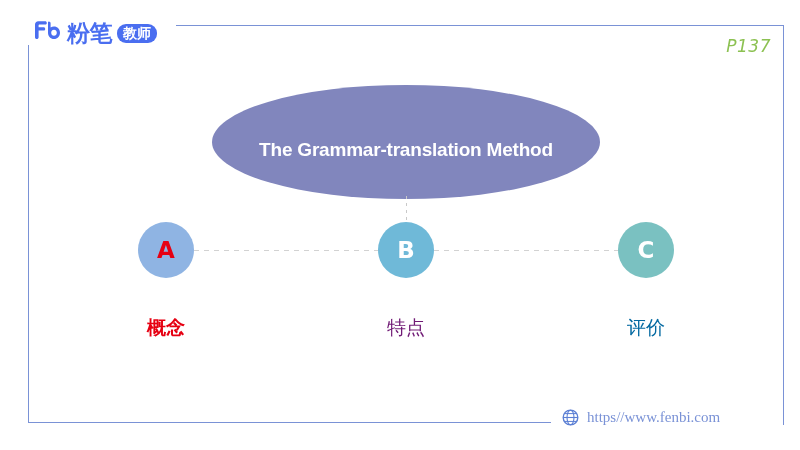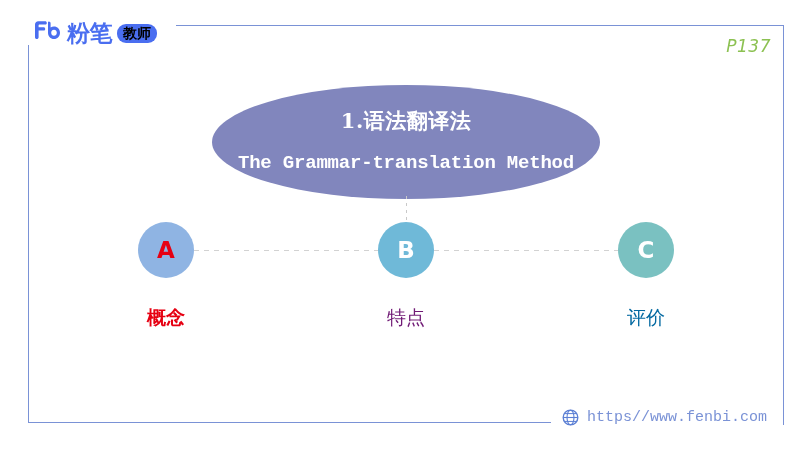--- a/index.html
+++ b/index.html
@@ -62,21 +62,21 @@
   #logo-word {
     font-family: "DejaVu Sans", sans-serif;
     font-size: 23px;
     font-weight: bold;
     color: #4a6ef0;
     letter-spacing: -0.5px;
     line-height: 1;
   }
   #logo-badge {
     background: #4a6ef0;
-    color: #000000;
+    color: #ffffff;
     font-family: "DejaVu Sans", sans-serif;
     font-size: 14px;
     font-weight: bold;
     border-radius: 9px;
     padding: 2px 6px 3px 6px;
     line-height: 1;
     letter-spacing: 0px;
   }
 
   
@@ -106,21 +106,21 @@
     text-align: center;
   }
   #title-cn {
     font-family: "DejaVu Serif", "Liberation Serif", serif;
     font-size: 21px;
     font-weight: bold;
     line-height: 1.25;
     letter-spacing: 0.5px;
   }
   #title-en {
-    font-family: Liberation Mono, monospace;
+    font-family: Liberation Sans, sans-serif;
     font-size: 19px;
     font-weight: bold;
     line-height: 1.3;
     margin-top: 17px;
     letter-spacing: -0.2px;
   }
 
   
   .connector-v {
     position: absolute;
@@ -156,21 +156,21 @@
     width: 56px; height: 56px;
     border-radius: 50%;
     display: flex;
     align-items: center;
     justify-content: center;
     font-family: "DejaVu Sans", sans-serif;
     font-size: 23px;
     font-weight: bold;
   }
   .node-label {
-    margin-top: 30px;
+    margin-top: 40px;
     font-family: "DejaVu Sans", sans-serif;
     font-size: 19px;
     line-height: 1;
     white-space: nowrap;
   }
 
   #node-a { left: 132px; top: 222px; }
   #node-b { left: 372px; top: 222px; }
   #node-c { left: 612px; top: 222px; }
 
@@ -185,21 +185,21 @@
   
   #footer-url {
     position: absolute;
     left: 556px; top: 409px;
     display: flex;
     align-items: center;
     gap: 8px;
   }
   #globe-icon { display: block; width: 17px; height: 17px; }
   #url-text {
-    font-family: Liberation Mono, monospace;
+    font-family: Liberation Serif, serif;
     font-size: 15px;
     color: #7a92d6;
     letter-spacing: 0px;
     line-height: 1;
   }
 </style>
 </head>
 <body>
 
 <div id="slide">
@@ -214,21 +214,20 @@
       <path d="M3 4.5 C3 2.6 4.4 1.3 6.3 1.3 L13.2 1.3 C14.1 1.3 14.8 2.0 14.8 2.9 C14.8 3.8 14.1 4.5 13.2 4.5 L7.6 4.5 C7.0 4.5 6.6 4.9 6.6 5.5 L6.6 7.3 L11.6 7.3 C12.5 7.3 13.2 8.0 13.2 8.9 C13.2 9.8 12.5 10.5 11.6 10.5 L6.6 10.5 L6.6 17.2 C6.6 18.2 5.8 19.0 4.8 19.0 C3.8 19.0 3 18.2 3 17.2 Z" fill="#4a6ef0"></path>
       <path d="M16.8 1.4 C17.8 1.4 18.6 2.2 18.6 3.2 L18.6 7.6 C19.5 6.9 20.7 6.5 22.0 6.5 C25.4 6.5 28.0 9.2 28.0 12.8 C28.0 16.4 25.4 19.1 22.0 19.1 C18.6 19.1 16.0 16.4 16.0 12.8 L16.0 3.2 C16.0 2.2 16.0 1.4 16.8 1.4 Z M22.0 9.8 C20.4 9.8 19.2 11.1 19.2 12.8 C19.2 14.5 20.4 15.8 22.0 15.8 C23.6 15.8 24.8 14.5 24.8 12.8 C24.8 11.1 23.6 9.8 22.0 9.8 Z" fill="#4a6ef0"></path>
     </svg>
     <span id="logo-word">粉笔</span>
     <span id="logo-badge">教师</span>
   </div>
 
   <div id="page-number">P137</div>
 
   <div id="title-ellipse">
-    <div id="title-cn">1.语法翻译法</div>
     <div id="title-en">The Grammar-translation Method</div>
   </div>
 
   <div class="connector-v"></div>
   <div class="connector-h connector-ab"></div>
   <div class="connector-h connector-bc"></div>
 
   <div class="node" id="node-a">
     <div class="node-circle" id="circle-a">A</div>
     <div class="node-label" id="label-a">概念</div>

